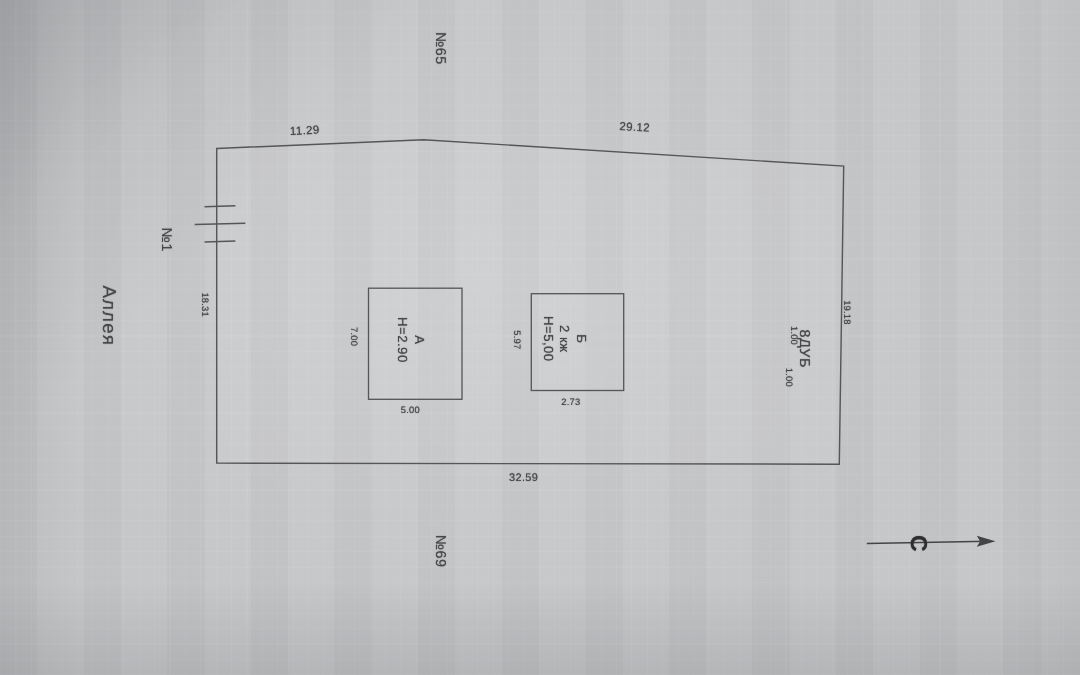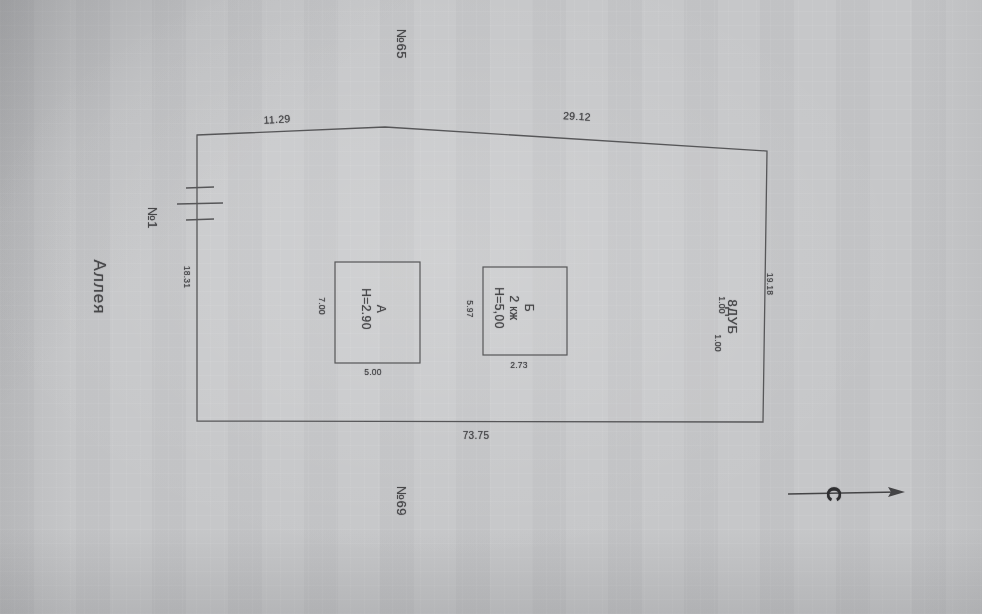--- a/index.html
+++ b/index.html
@@ -86,21 +86,21 @@
 
   <div class="lbl adj r90" style="left:401px;top:44px;">№65</div>
   <div class="lbl adj r90" style="left:152px;top:218px;">№1</div>
   <div class="lbl street r90" style="left:99px;top:287px;">Аллея</div>
   <div class="lbl adj r90" style="left:401px;top:501px;">№69</div>
 
   <div class="lbl dim" style="left:277px;top:119px;transform:translate(-50%,-50%) rotate(-3deg);font-size:10.5px;">11.29</div>
   <div class="lbl dim" style="left:577px;top:116px;transform:translate(-50%,-50%) rotate(3deg);font-size:10.5px;">29.12</div>
   <div class="lbl dim-sm r90" style="left:187px;top:277px;">18.31</div>
   <div class="lbl dim-sm r90" style="left:770px;top:284px;">19.18</div>
-  <div class="lbl dim" style="left:476px;top:435px;font-size:10px;">73.75</div>
+  <div class="lbl dim" style="left:476px;top:435px;font-size:10px;">32.59</div>
 
   <div class="lbl bldg r90" style="left:373px;top:309px;">
     <span>А</span>
     <span>Н=2.90</span>
   </div>
   <div class="lbl dim-sm r90" style="left:322px;top:306px;">7.00</div>
   <div class="lbl dim-sm" style="left:349px;top:372px;margin-left:24px;">5.00</div>
 
   <div class="lbl bldg r90" style="left:513px;top:308px;">
     <span>Б</span>

